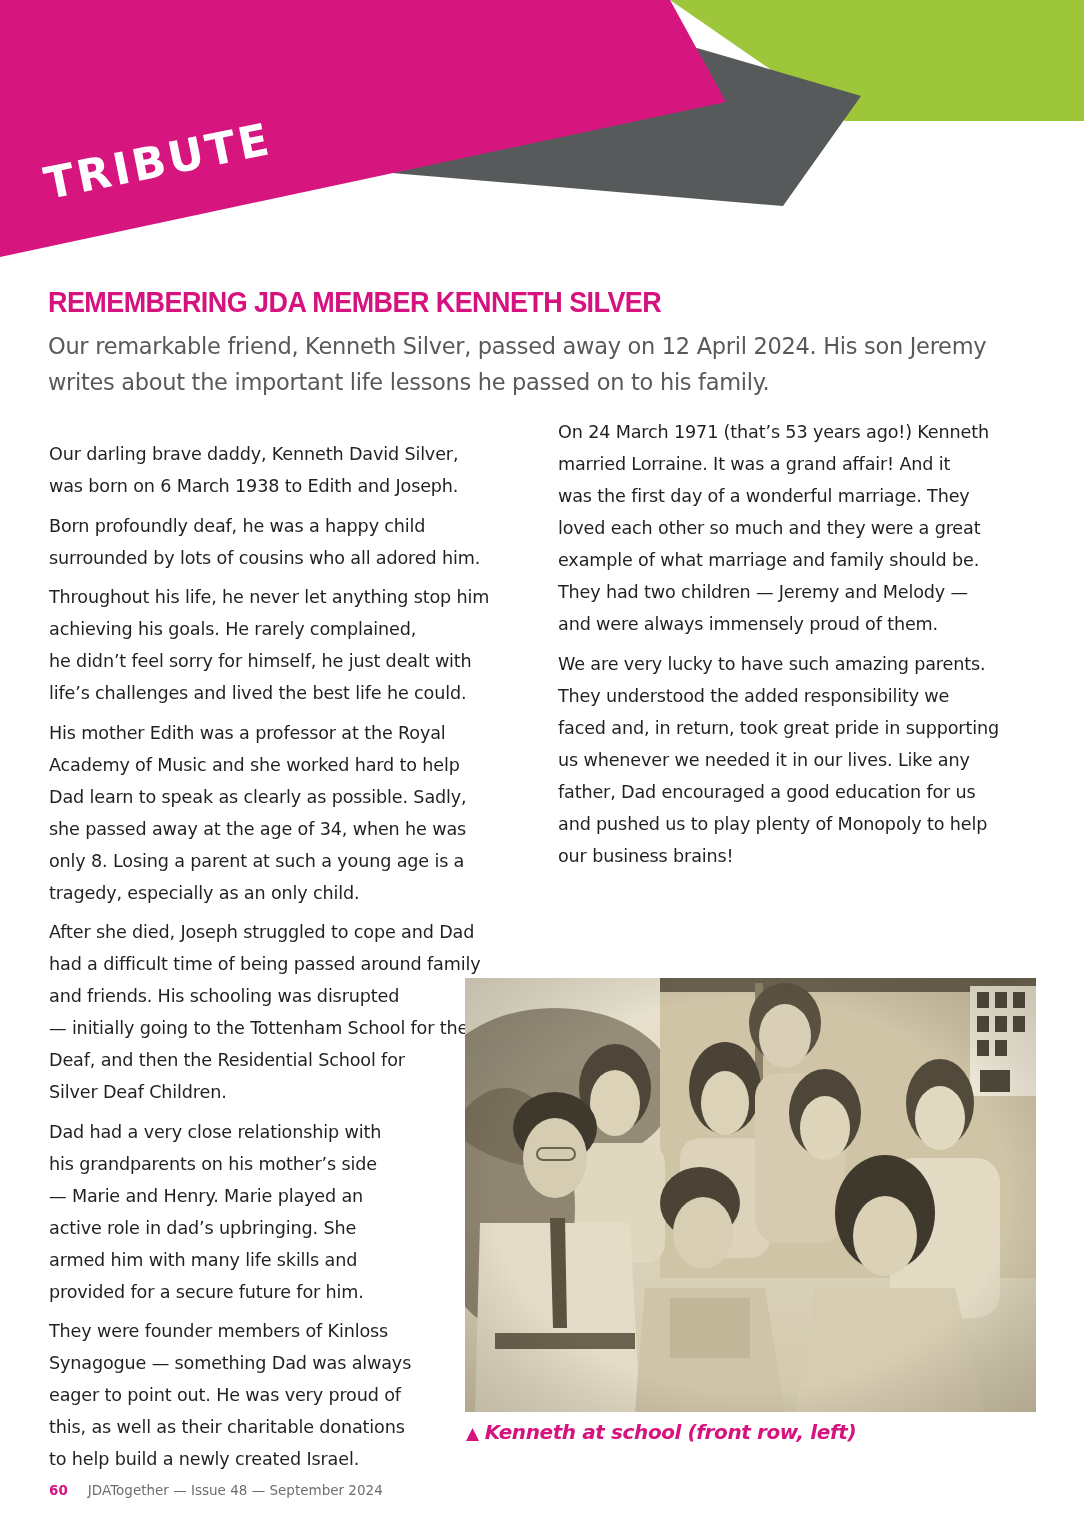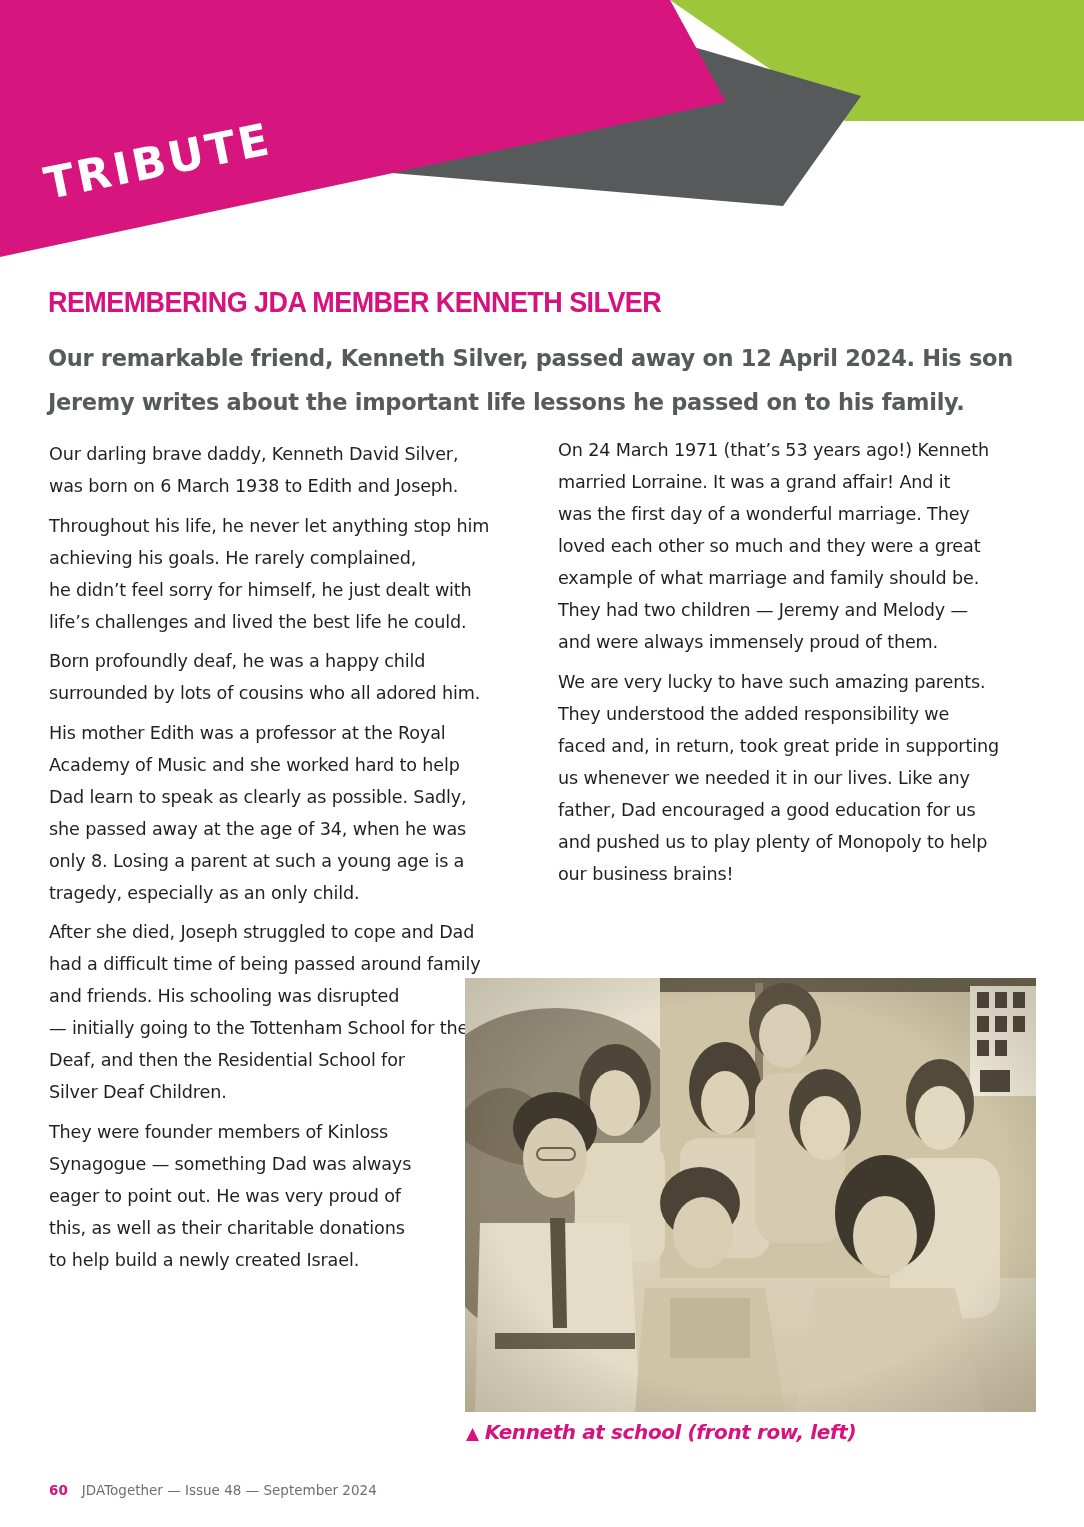--- a/index.html
+++ b/index.html
@@ -1,66 +1,72 @@
 <!DOCTYPE html>
 <html><head>
 <meta charset="utf-8">
 <style>
   html, body { margin:0; padding:0; background:#ffffff; }
   body { width:1084px; height:1527px; position:relative; overflow:hidden; font-family:"DejaVu Sans", sans-serif; color:#231f20; }
   .banner { position:absolute; left:0; top:0; width:1084px; height:270px; }
   .tribute { position:absolute; left:50px; top:158px; font-family:"DejaVu Sans", sans-serif; font-weight:bold; font-size:44px; letter-spacing:3px; color:#ffffff; transform:rotate(-11.5deg); transform-origin:left bottom; white-space:nowrap; }
   .headline { position:absolute; left:48px; top:286px; margin:0; font-family:"Liberation Sans", sans-serif; font-weight:bold; font-size:29px; color:#d6127f; letter-spacing:-0.6px; transform:scaleX(0.93); transform-origin:left top; white-space:nowrap; }
-  .standfirst { position:absolute; left:48px; top:336px; width:1010px; margin:0; font-family:"DejaVu Sans", sans-serif; font-weight:bold; font-size:22.5px; line-height:44px; color:#58595b; letter-spacing:-0.3px; }
+  .standfirst { position:absolute; left:48px; top:328px; width:1010px; margin:0; font-family:"DejaVu Sans", sans-serif; font-weight:normal; font-size:22.5px; line-height:36px; color:#58595b; letter-spacing:-0.3px; }
   .col { position:absolute; font-family:"DejaVu Sans", sans-serif; font-size:17.6px; line-height:32px; color:#231f20; letter-spacing:-0.15px; }
   .col p { margin:0 0 7.5px 0; white-space:pre-line; }
   .col-left { left:49px; top:438px; width:490px; }
-  .col-right { left:558px; top:434px; width:490px; }
+  .col-right { left:558px; top:416px; width:490px; }
   .photo { position:absolute; left:465px; top:978px; width:571px; height:434px; overflow:hidden; background:#cfc5a8; }
   .photo svg { display:block; }
   .caption { position:absolute; left:466px; top:1420px; font-family:"DejaVu Sans", sans-serif; font-style:italic; font-weight:bold; font-size:20px; color:#d6127f; white-space:nowrap; letter-spacing:-0.4px;text-align:center; }
   .caption .tri { font-style:normal; font-size:17px; margin-right:6px; }
   .footer { position:absolute; left:49px; top:1482px; font-family:"DejaVu Sans", sans-serif; font-size:13.5px; color:#6d6e71; white-space:nowrap; }
-  .footer .pg { color:#d6127f; font-weight:bold; margin-right:14px; }
+  .footer .pg { color:#d6127f; font-weight:bold; margin-right:20px; }
   .footer .brand { font-weight:normal; color:#6d6e71; }
 </style>
 </head>
 <body>
 
 <svg class="banner" viewBox="0 0 1084 270" width="1084" height="270">
   <polygon points="670,0 1084,0 1084,121 845,121" fill="#9ec63b"></polygon>
   <polygon points="697,48 861,96 783,206 380,172 600,110" fill="#575a5b"></polygon>
   <polygon points="0,0 670,0 726,102 0,257" fill="#d7157f"></polygon>
 </svg>
 <div class="tribute">TRIBUTE</div>
 
 <h1 class="headline">REMEMBERING JDA MEMBER KENNETH SILVER</h1>
 <p class="standfirst">Our remarkable friend, Kenneth Silver, passed away on 12 April 2024. His son Jeremy writes about the important life lessons he passed on to his family.</p>
 
 <div class="col col-left">
   <p>Our darling brave daddy, Kenneth David Silver,
 was born on 6 March 1938 to Edith and Joseph.</p>
+  <p>Born profoundly deaf, he was a happy child
+surrounded by lots of cousins who all adored him.</p>
   <p>Throughout his life, he never let anything stop him
 achieving his goals.  He rarely complained,
 he didn’t feel sorry for himself, he just dealt with
 life’s challenges and lived the best life he could.</p>
-  <p>Born profoundly deaf, he was a happy child
-surrounded by lots of cousins who all adored him.</p>
   <p>His mother Edith was a professor at the Royal
 Academy of Music and she worked hard to help
 Dad learn to speak as clearly as possible.  Sadly,
 she passed away at the age of 34, when he was
 only 8.  Losing a parent at such a young age is a
 tragedy, especially as an only child.</p>
   <p>After she died, Joseph struggled to cope and Dad
 had a difficult time of being passed around family
 and friends.  His schooling was disrupted
 — initially going to the Tottenham School for the
 Deaf, and then the Residential School for
 Silver Deaf Children.</p>
+  <p>Dad had a very close relationship with
+his grandparents on his mother’s side
+ — Marie and Henry.  Marie played an
+active role in dad’s upbringing.  She
+armed him with many life skills and
+provided for a secure future for him.</p>
   <p>They were founder members of Kinloss
 Synagogue — something Dad was always
 eager to point out.  He was very proud of
 this, as well as their charitable donations
 to help build a newly created Israel.</p>
 </div>
 
 <div class="col col-right">
   <p>On 24 March 1971 (that’s 53 years ago!) Kenneth
 married Lorraine.  It was a grand affair!  And it

